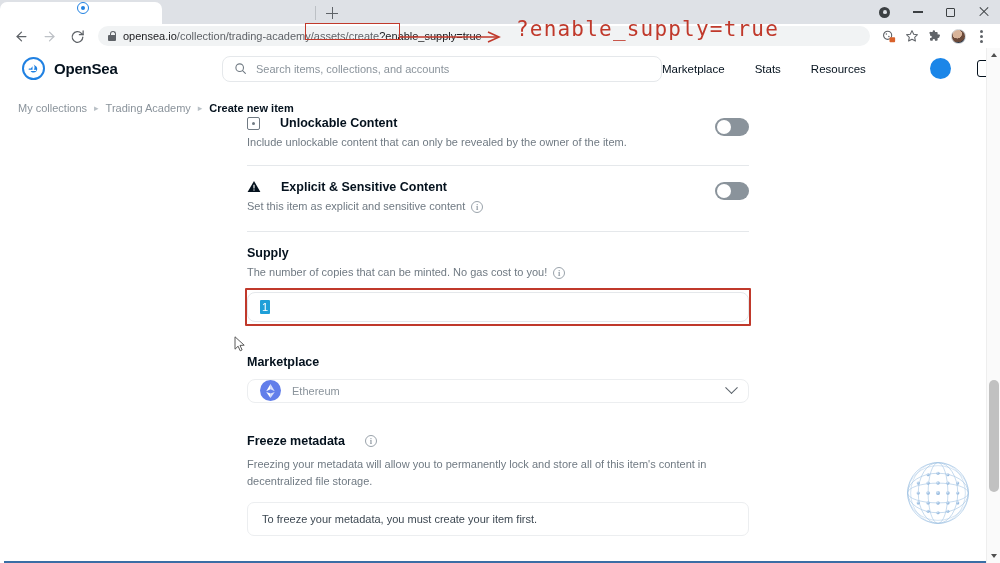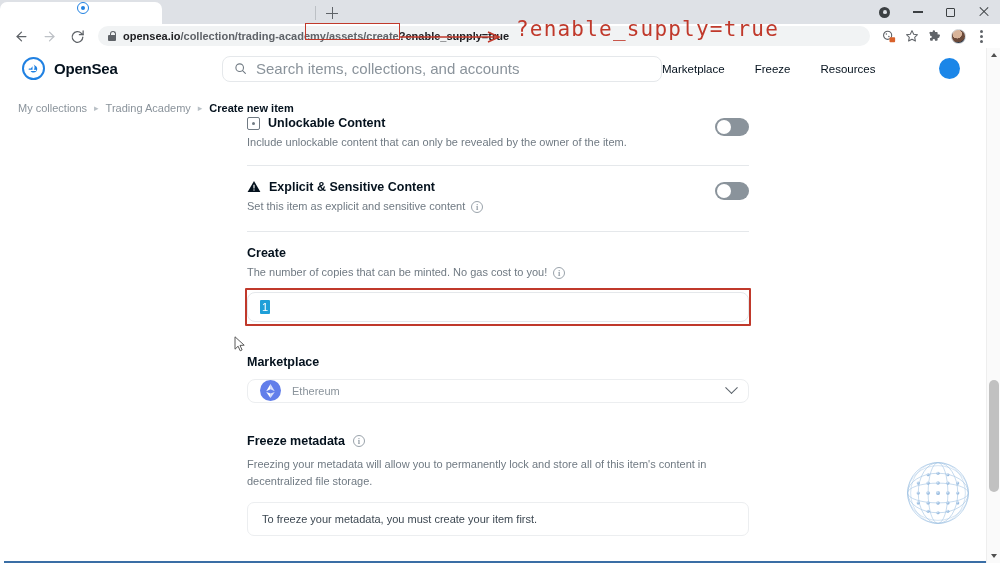--- a/index.html
+++ b/index.html
@@ -77,21 +77,21 @@
   .wc-min{width:10px;height:1.2px;background:#3c4043;}
   .wc-max{width:9px;height:9px;border:1.2px solid #3c4043;border-radius:1px;}
   .wc-close{width:12px;height:12px;position:relative;}
   .wc-close::before,.wc-close::after{
     content:"";position:absolute;left:0;top:5.4px;width:12px;height:1.2px;background:#3c4043;
   }
   .wc-close::before{transform:rotate(45deg);} .wc-close::after{transform:rotate(-45deg);}
 
   .toolbar{
     height: 24px; background:#fff; display:flex; align-items:center;
-    padding: 0 8px; gap: 2px; position: relative; font-weight: bold;
+    padding: 0 8px; gap: 2px; position: relative;
   }
   .nav-btn{ width:26px;height:24px;display:flex;align-items:center;justify-content:center;color:#5f6368; }
   .nav-btn.dim{ color:#bdc1c6; }
   .omnibox{
     flex: 1 1 auto; height: 20px; background:#f1f3f4; border-radius: 10px;
     display:flex; align-items:center; padding: 0 10px; gap:7px;
     margin: 0 6px; position: relative; min-width:0;
   }
   .lock{ width:8px;height:10px;position:relative;flex:0 0 8px; }
   .lock::before{
@@ -151,21 +151,21 @@
   }
   .brand-logo svg{ display:block; }
   .brand-name{ font-size:15px; font-weight:700; color:#04111d; letter-spacing:-.2px; }
 
   .os-search{
     flex: 0 0 440px; width:440px; height:26px;
     border:1px solid #e5e8eb; border-radius:8px;
     display:flex; align-items:center; gap:9px; padding:0 11px;
     background:#fff;
   }
-  .os-search .ph{ font-size:15px; color:#8a939b; }
+  .os-search .ph{ font-size:11px; color:#8a939b; }
 
   .os-nav{ flex:1 1 auto; display:flex; align-items:center; justify-content:flex-end; gap:30px; padding-right:4px;}
   .os-nav a{ font-size:11.5px; color:#04111d; text-decoration:none; }
   .os-acct{ display:flex;align-items:center; gap:26px; margin-left:34px; }
   .acct-circle{ width:21px;height:21px;border-radius:50%;background:#1b86e8; }
   .wallet-ico{
     width:19px;height:17px;border:1.6px solid #04111d;border-radius:3px;
     position:relative;
   }
   .wallet-ico::after{
@@ -180,21 +180,21 @@
   .breadcrumb a{ color:#8a939b; text-decoration:none; }
   .breadcrumb .sep{ color:#b9c0c6; font-size:9px; }
   .breadcrumb .cur{ color:#04111d; font-weight:600; }
 
   .form-col{
     width: 502px; margin-left: 243px; position:relative;
   }
   .row{ display:flex; align-items:flex-start; justify-content:space-between; }
   .row-txt{ flex:1 1 auto; padding-right:16px; }
   .sec-title{
-    display:flex; align-items:center; gap:8px;
+    display:flex; align-items:center; gap:20px;
     font-size:12.5px; font-weight:700; color:#04111d;
   }
   .sec-sub{
     font-size:11px; color:#707a83; margin-top:5px; line-height:1.45;
     display:flex; align-items:center; gap:6px; flex-wrap:wrap;
   }
   .sec-sub-block{ font-size:11px; color:#707a83; line-height:1.55; }
 
   .ico-box{
     width:13px;height:13px;border:1.3px solid #707a83;border-radius:2px;
@@ -397,21 +397,21 @@
       <div class="os-search">
         <svg width="13" height="13" viewBox="0 0 24 24" fill="none" stroke="#707a83" stroke-width="2">
             <circle cx="10.5" cy="10.5" r="7"></circle>
             <line x1="15.8" y1="15.8" x2="21" y2="21" stroke-linecap="round"></line>
           </svg>
         <span class="ph">Search items, collections, and accounts</span>
       </div>
 
       <div class="os-nav">
         <a href="#">Marketplace</a>
-        <a href="#">Freeze</a>
+        <a href="#">Stats</a>
         <a href="#">Resources</a>
         <span class="os-acct">
           <span class="acct-circle"></span>
           <span class="wallet-ico"></span>
         </span>
       </div>
     </div>
 
     <div class="breadcrumb">
       <a href="#">My collections</a>
@@ -450,21 +450,21 @@
             <span>Set this item as explicit and sensitive content</span>
             <span class="info-i">i</span>
           </div>
         </div>
         <div class="toggle"></div>
       </div>
 
       <div class="divider" style="margin:16px 0 14px;"></div>
 
       <div>
-        <div class="label">Create</div>
+        <div class="label">Supply</div>
         <div class="sec-sub">
           <span>The number of copies that can be minted. No gas cost to you!</span>
           <span class="info-i">i</span>
         </div>
         <div class="supply-wrap">
           <div class="supply-input">
             <span class="sel">1</span>
           </div>
           <div class="red-box"></div>
         </div>

